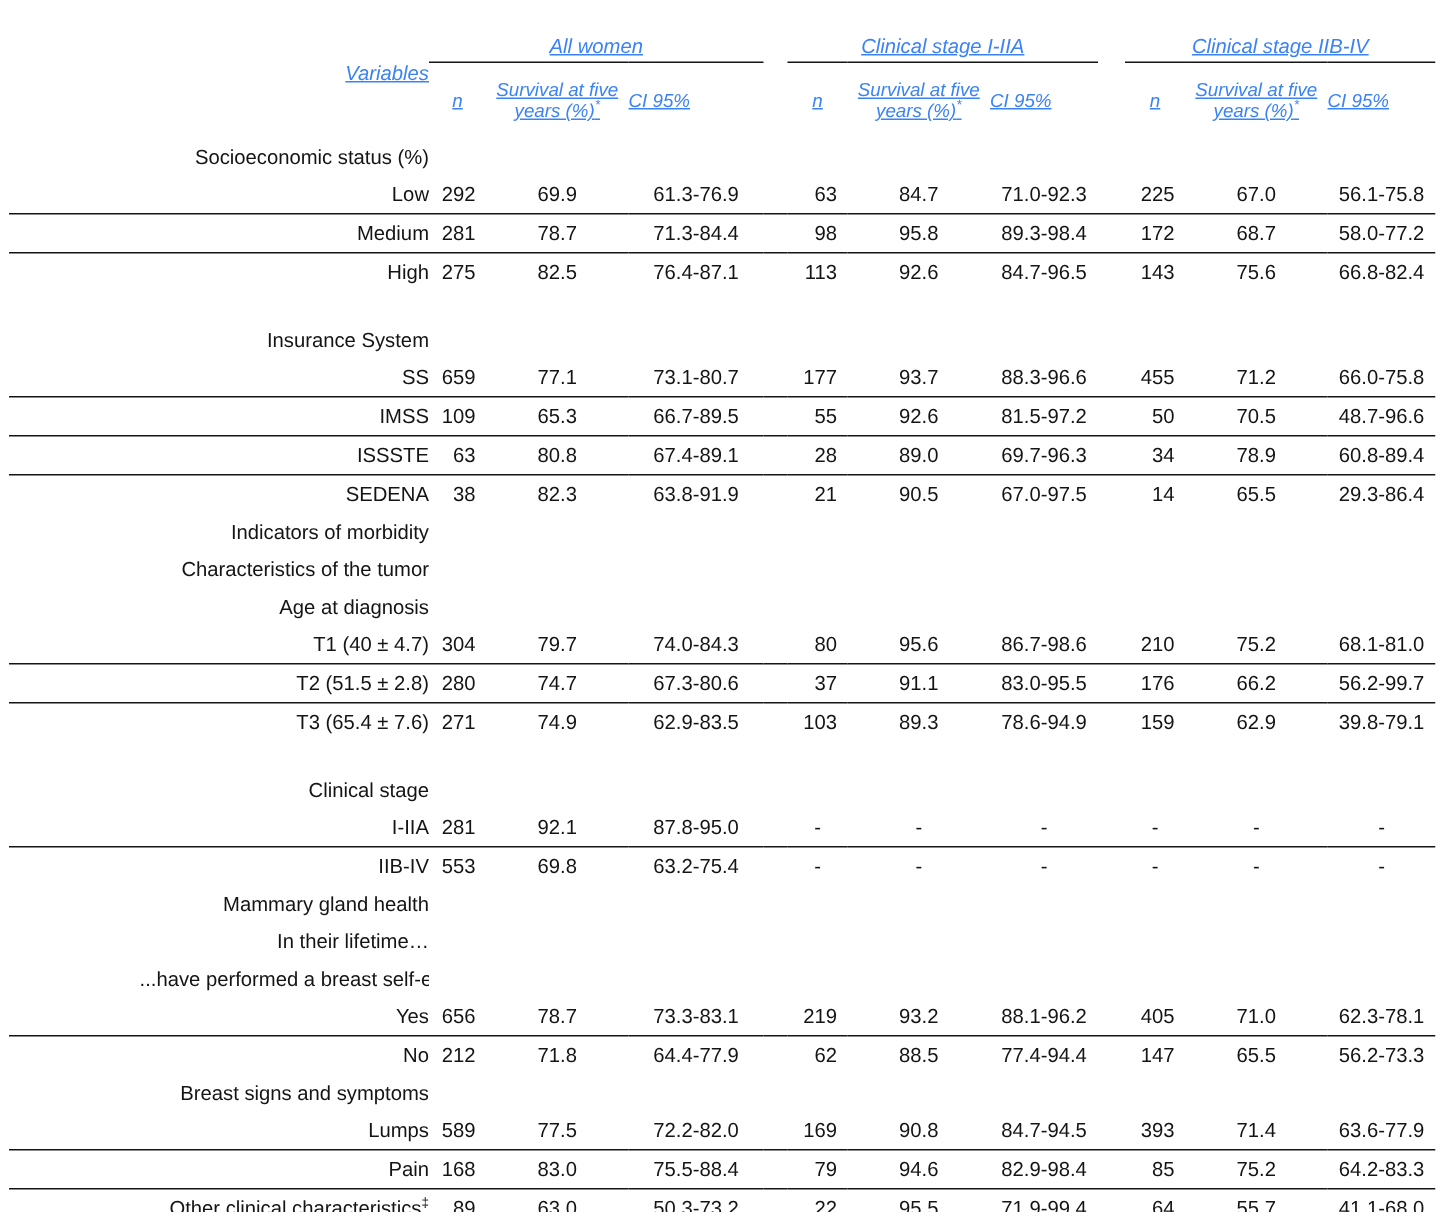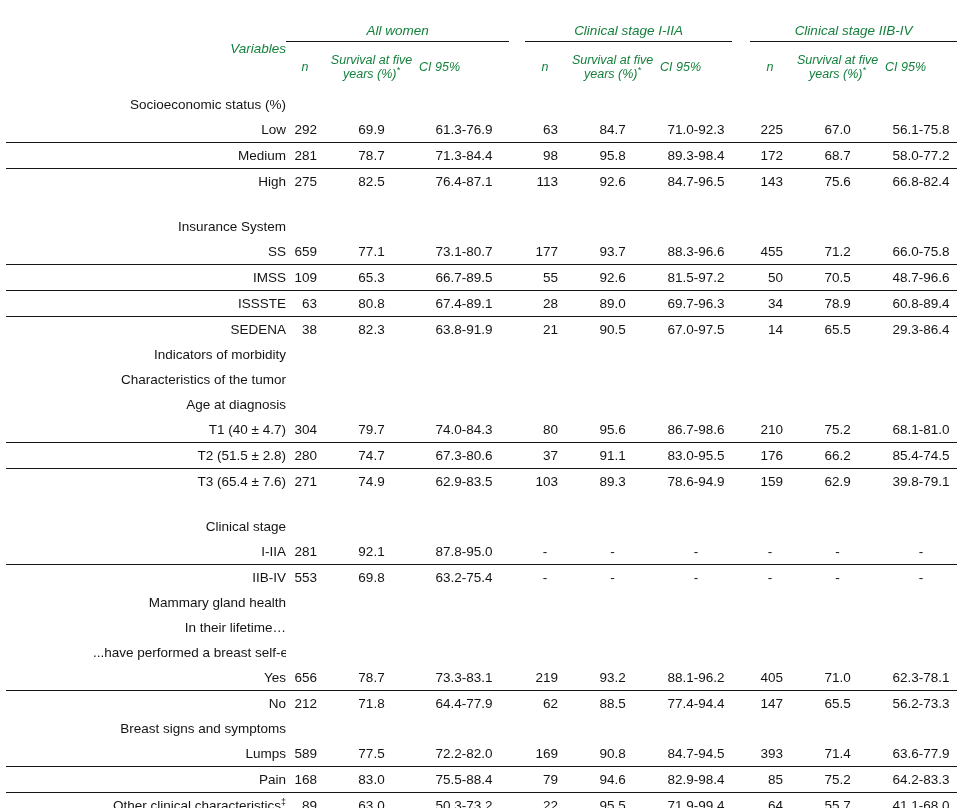--- a/index.html
+++ b/index.html
@@ -15,22 +15,23 @@
   table.survival {
     border-collapse: collapse;
     table-layout: fixed;
     width: 947px;
     margin: 4px 0 0 6px;
   }
   
   thead th {
     font-style: italic;
     font-weight: normal;
-    color: #15803d;
+    color: #3b82f6;
     padding: 0;
+    text-decoration: underline;
   }
   th.varh {
     text-align: right;
     vertical-align: middle;
     font-size: 13.5px;
   }
   th.grp {
     text-align: center;
     vertical-align: bottom;
     font-size: 13.5px;
@@ -303,21 +304,21 @@
         <td class="c-n">280</td>
         <td class="c-surv">74.7</td>
         <td class="c-ci">67.3-80.6</td>
         <td class="spc"></td>
         <td class="c-n">37</td>
         <td class="c-surv">91.1</td>
         <td class="c-ci">83.0-95.5</td>
         <td class="spc"></td>
         <td class="c-n">176</td>
         <td class="c-surv">66.2</td>
-        <td class="c-ci">85.4-74.5</td>
+        <td class="c-ci">56.2-99.7</td>
       </tr>
       <tr>
         <td class="lbl ind1">T3 (65.4 ± 7.6)</td>
         <td class="c-n">271</td>
         <td class="c-surv">74.9</td>
         <td class="c-ci">62.9-83.5</td>
         <td class="spc"></td>
         <td class="c-n">103</td>
         <td class="c-surv">89.3</td>
         <td class="c-ci">78.6-94.9</td>

